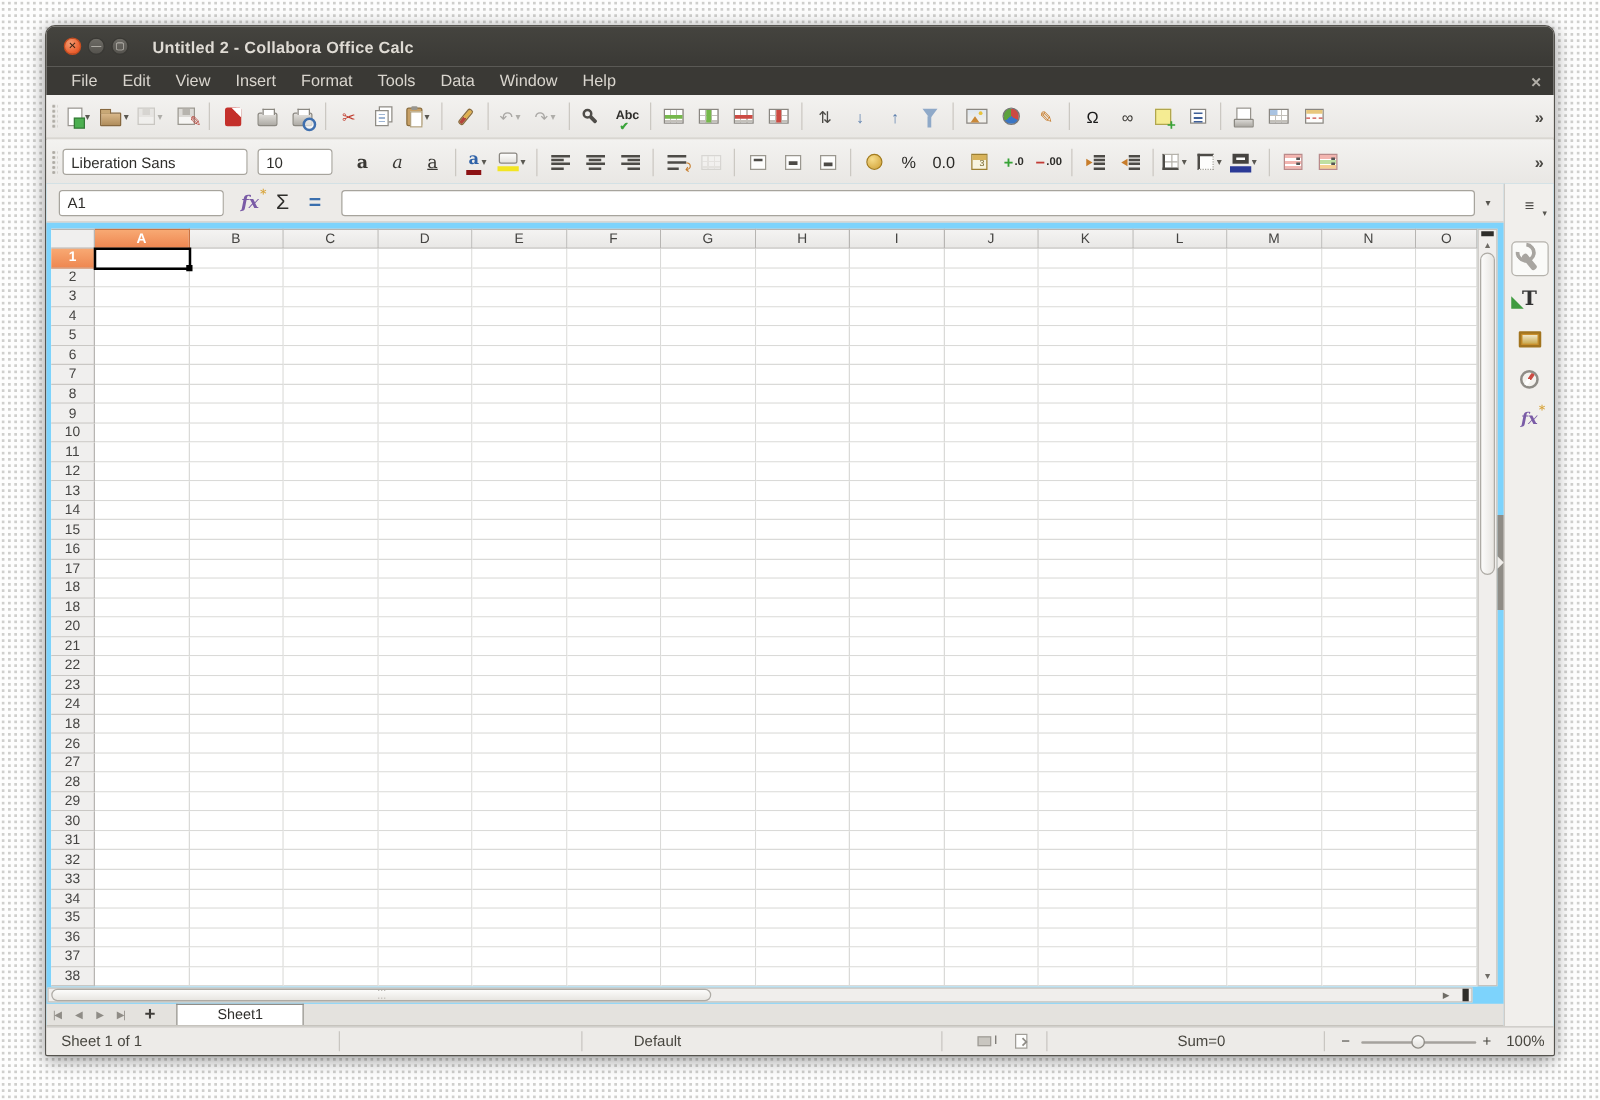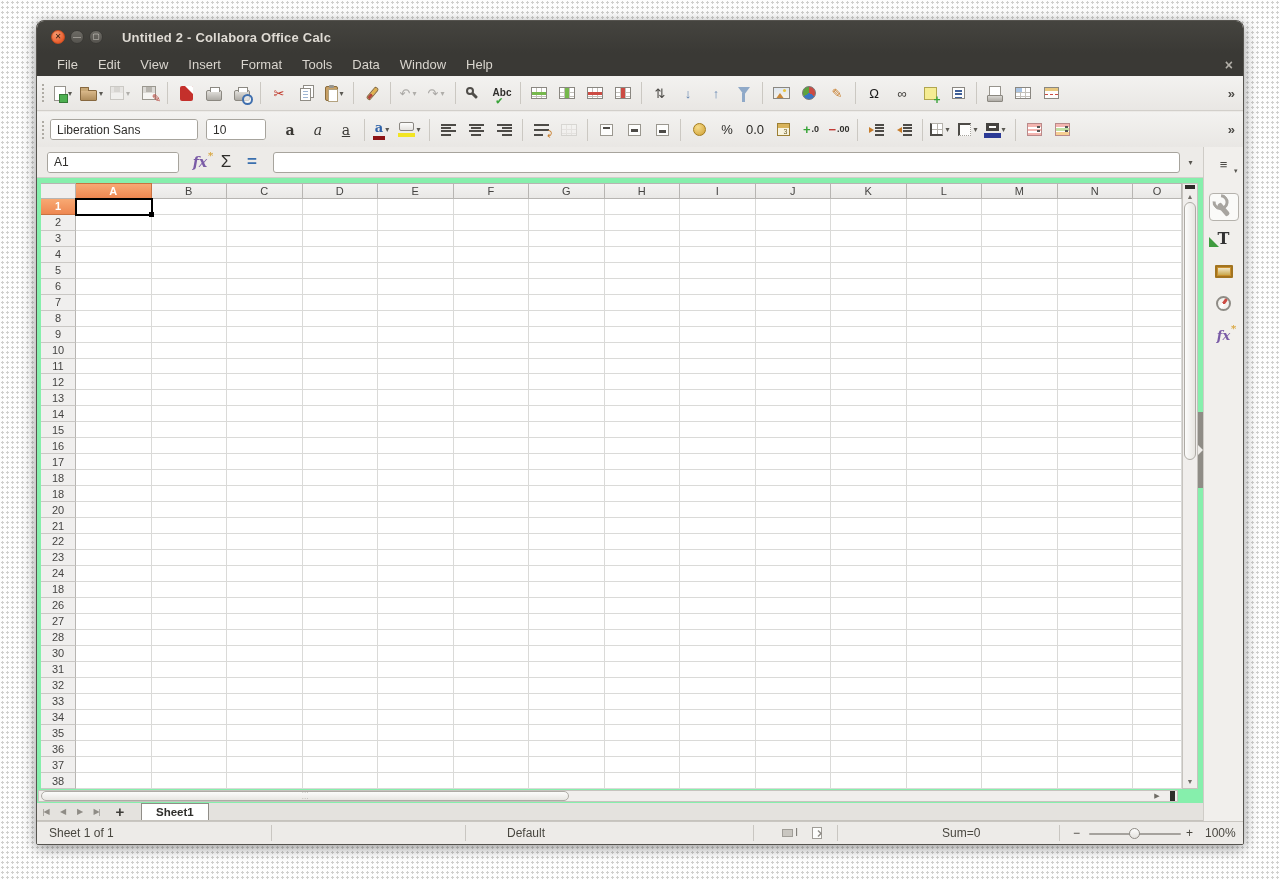--- a/index.html
+++ b/index.html
@@ -128,21 +128,21 @@
     linear-gradient(#b5b2ab,#b5b2ab) center/1px 100% no-repeat,
     linear-gradient(#b5b2ab,#b5b2ab) center/100% 1px no-repeat,#fff}
   .i-bstyle{width:13px;height:13px;border:1px dotted #a5a29b;border-left:2px solid #4d4b47;border-top:2px solid #4d4b47;background:#fdfdfc}
   .i-bcolor{width:13px;height:8px;border:3px solid #454340;background:#fdfdfc;position:relative;margin-top:-6px}
   .i-bcolor::after{content:"";position:absolute;left:-5px;right:-5px;bottom:-10px;height:5px;background:#2b3a96}
   .i-cond{width:15px;height:13px;border:1px solid #b98a8a;position:relative}
   .i-cond::after{content:"";position:absolute;right:1px;top:2px;width:3px;height:1.5px;background:#555;box-shadow:0 4px 0 #555}
   .i-cond.v-a{background:repeating-linear-gradient(to bottom,#f3b5b0 0 2.8px,#fff 2.8px 4.6px)}
   .i-cond.v-b{background:linear-gradient(to bottom,#f3b5b0 0 3px,#fff 3px 4px,#bfe0a2 4px 7px,#fff 7px 8px,#f6cf92 8px 11px,#fff 11px 13px)}
   
-  .app-body { position:absolute; left:0; top:126px; right:0; bottom:23px; background:#86efac; }
+  .app-body { position:absolute; left:0; top:126px; right:0; bottom:23px; background:#7dd3fc; }
   .main { position:absolute; left:0; top:0; right:40px; bottom:0; }
   .fbar { position:absolute; left:0; top:0; right:0; height:31px; background:#edebe8;
     border-bottom:1px solid #d2cfca; display:flex; align-items:center; padding:0 6px 0 10px; }
   .combo { display:flex; border:1px solid #a7a49d; border-radius:3px; background:#fff; height:21px; overflow:hidden; }
   .combo input { border:none; outline:none; padding:0 6px; font-size:12px; color:#2f2e2b; background:#fff; font-family:"Liberation Sans",sans-serif; }
   .fbtn { width:26px; height:25px; display:flex; align-items:center; justify-content:center; border-radius:3px; }
   .g-fx { font-family:"DejaVu Serif",serif; font-style:italic; font-weight:bold; color:#7a5ba6; font-size:14px; position:relative; }
   .g-fx::after { content:"*"; position:absolute; top:-4px; right:-6px; font-size:10px; color:#d8a43a; }
   .g-sigma { font-size:17px; color:#2f2e2b; }
   .g-eq { font-size:17px; font-weight:bold; color:#3a6fae; }
@@ -187,21 +187,21 @@
   .harrow { position:absolute; right:14px; top:0; width:12px; height:10px; display:flex; align-items:center;
     justify-content:center; font-size:7px; color:#6f6c66; }
   .hsplit { position:absolute; right:2px; top:0px; width:5px; height:10px; background:#2e2d2a; }
   
   .tabrow { position:absolute; left:0; top:656px; right:0; height:18px; background:#e4e2de;
     border-bottom:1px solid #c6c3bd; display:flex; align-items:stretch; }
   .navbtn { width:17px; display:flex; align-items:center; justify-content:center; font-size:8px;
     color:#8f8c86; letter-spacing:-1px; }
   .addsheet { width:22px; display:flex; align-items:center; justify-content:center; font-size:15px;
     font-weight:bold; color:#3f3d39; margin:0 4px; }
-  .stab { background:#fff; border:1px solid #908d87; border-bottom:none; padding:0 14px; font-weight:bold;
+  .stab { background:#fff; border:1px solid #908d87; border-bottom:none; padding:0 32px; font-weight:normal;
     font-size:11.5px; color:#2f2e2b; display:flex; align-items:center; margin-left:6px; }
   
   .sidebar { position:absolute; right:0; top:0; width:40px; bottom:0; background:#f1efec; border-left:1px solid #cfccc7; }
   .sbset { width:26px; height:22px; margin:6px auto 0; display:flex; align-items:center; justify-content:center;
     font-size:13px; color:#4c4a46; position:relative; }
   .sbset::after { content:"▾"; position:absolute; right:-1px; bottom:0; font-size:7px; color:#57554f; }
   .sbtabs { margin-top:18px; display:flex; flex-direction:column; align-items:center; gap:4px; }
   .sbtab { width:30px; height:28px; display:flex; align-items:center; justify-content:center; border-radius:4px; }
   .sbtab.active { background:#fafaf8; border:1px solid #b5b2ac; }
   .i-wrench{width:5px;height:15px;background:#a8a5a0;border-radius:2px;transform:rotate(-40deg);position:relative;margin-top:4px}
@@ -1027,20 +1027,38 @@
               <div class="cell"></div>
               <div class="cell"></div>
               <div class="cell"></div>
               <div class="cell"></div>
               <div class="cell"></div>
               <div class="cell"></div>
               <div class="cell"></div>
               <div class="cell last"></div>
             </div>
             <div class="grow">
+              <div class="rowhead">29</div>
+              <div class="cell"></div>
+              <div class="cell"></div>
+              <div class="cell"></div>
+              <div class="cell"></div>
+              <div class="cell"></div>
+              <div class="cell"></div>
+              <div class="cell"></div>
+              <div class="cell"></div>
+              <div class="cell"></div>
+              <div class="cell"></div>
+              <div class="cell"></div>
+              <div class="cell"></div>
+              <div class="cell"></div>
+              <div class="cell"></div>
+              <div class="cell last"></div>
+            </div>
+            <div class="grow">
               <div class="rowhead">30</div>
               <div class="cell"></div>
               <div class="cell"></div>
               <div class="cell"></div>
               <div class="cell"></div>
               <div class="cell"></div>
               <div class="cell"></div>
               <div class="cell"></div>
               <div class="cell"></div>
               <div class="cell"></div>

